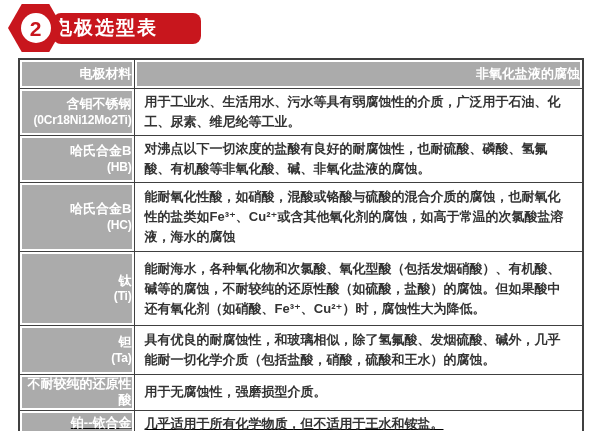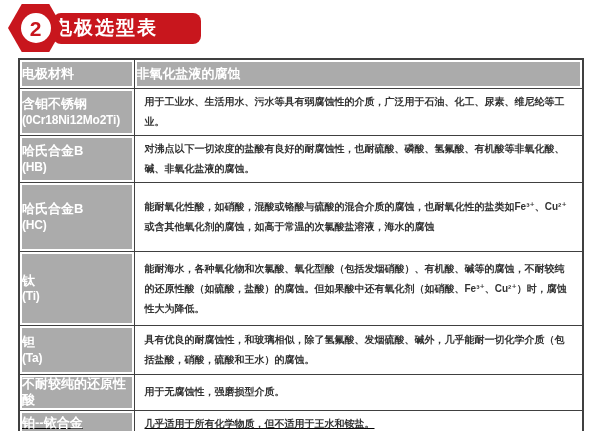--- a/index.html
+++ b/index.html
@@ -51,32 +51,32 @@
     border:1.5px solid #404040;
   }
   table.spec{border-width:2px;}
   col.c1{width:115px;}
   col.c2{width:449px;}
   th.gray, td.gray{
     background:#ababab;
     box-shadow:inset 0 0 0 2px #ffffff;
     color:#ffffff;
     font-weight:bold;
-    text-align:left;
+    text-align:right;
     vertical-align:middle;
     padding:1px 2px;
   }
   th.gray{font-size:13px;height:26px;}
   td.gray{font-size:13px;line-height:1.25;}
   td.gray .code{font-size:12px;white-space:nowrap;letter-spacing:-0.2px;}
   td.desc{
     background:#ffffff;
     color:#333333;
     font-weight:bold;
-    font-size:10px;
+    font-size:13px;
     line-height:20px;
     padding:3px 10px;
     vertical-align:middle;
     text-align:left;
   }
 </style>
 </head>
 <body>
 
 <div class="hdr">

